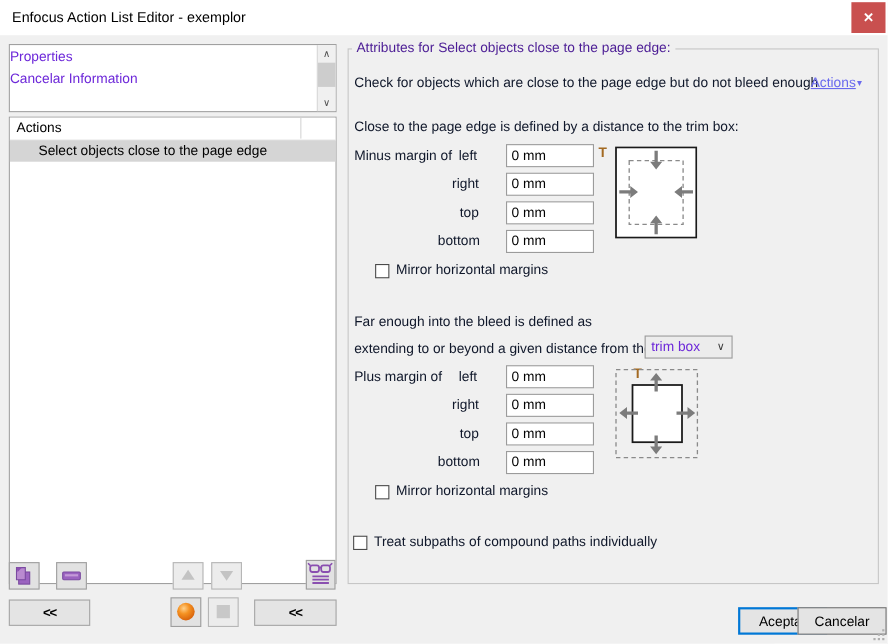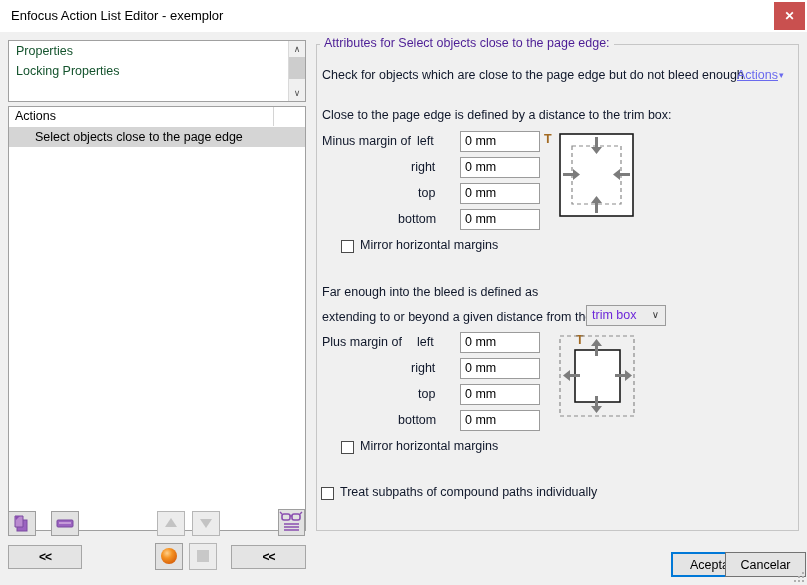--- a/index.html
+++ b/index.html
@@ -38,21 +38,21 @@
     position:absolute;left:0;top:32px;width:807px;height:553px;
     background:#f0f0f0;
   }
 
   
   .proplist{
     position:absolute;left:8px;top:8px;width:298px;height:62px;
     background:#ffffff;border:1px solid #a0a0a0;box-sizing:border-box;
   }
   .proplist .row{
-    height:20px;line-height:20px;padding-left:7px;font-size:12.5px;color:#14532d;
+    height:20px;line-height:20px;padding-left:0;font-size:12.5px;color:#6d28d9;
     white-space:nowrap;overflow:hidden;
   }
   .vscroll{
     position:absolute;right:0;top:0;width:16px;height:60px;
     background:#f0f0f0;border-left:1px solid #d9d9d9;
   }
   .vscroll .arrow{
     position:absolute;left:0;width:16px;height:16px;
     display:flex;align-items:center;justify-content:center;
     font-size:9px;color:#505050;
@@ -153,21 +153,21 @@
     <div class="title">Enfocus Action List Editor - exemplor</div>
     <div class="closebtn">
       <div class="x">✕</div>
     </div>
   </div>
 
   <div class="client">
 
     <div class="proplist">
       <div class="row">Properties</div>
-      <div class="row">Locking Properties</div>
+      <div class="row">Cancelar Information</div>
       <div class="vscroll">
         <div class="arrow up">∧</div>
         <div class="thumb"></div>
         <div class="arrow down">∨</div>
       </div>
     </div>
 
     <div class="actionsbox">
       <div class="actions-head">
         <div class="lbl">Actions</div>

